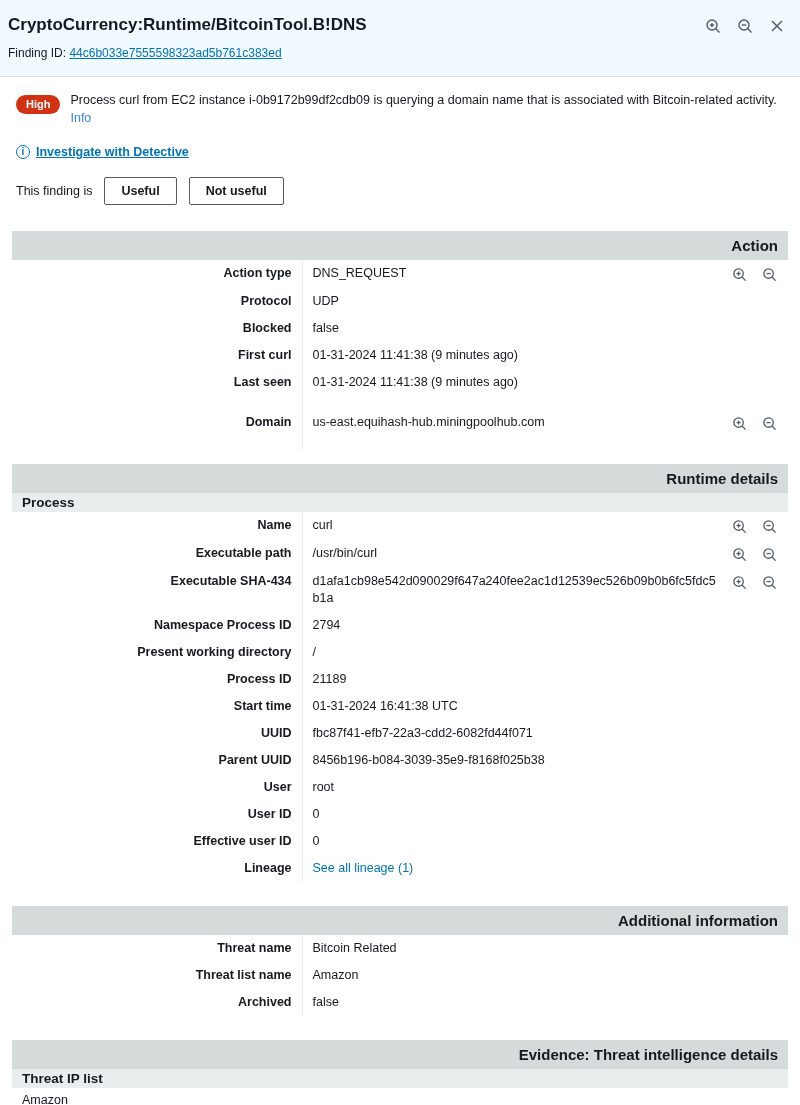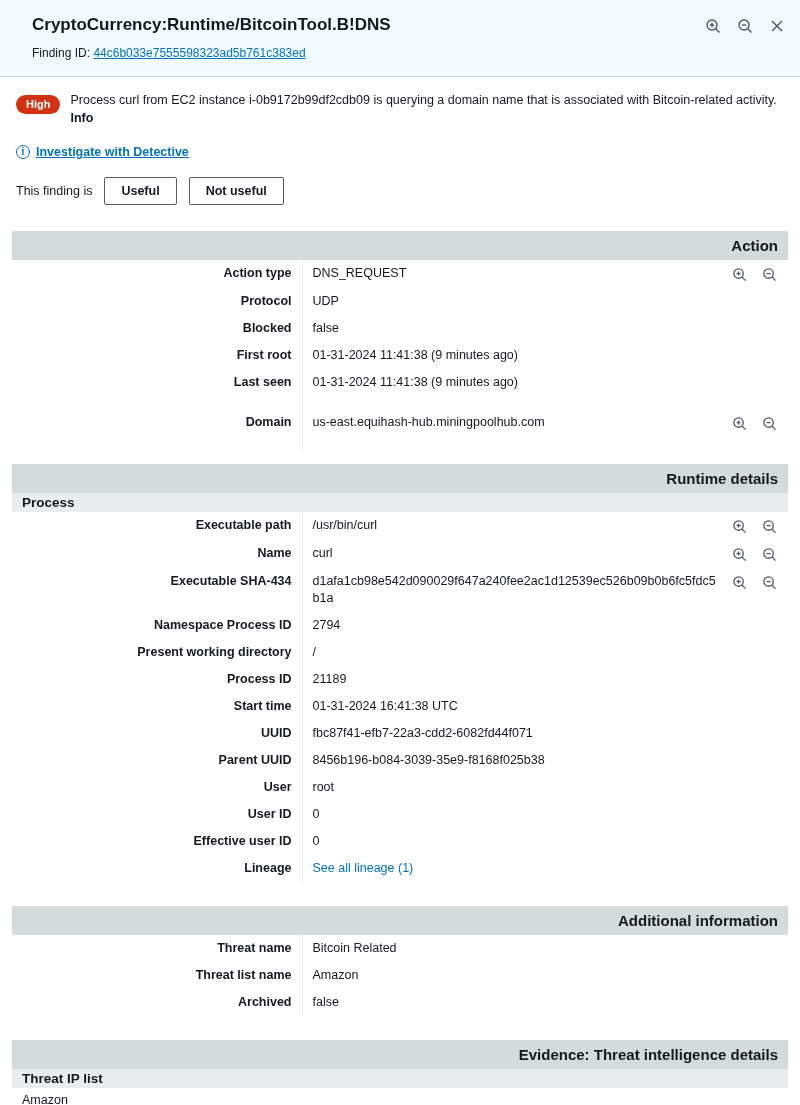--- a/index.html
+++ b/index.html
@@ -9,21 +9,21 @@
     background: #ffffff;
     font-family: "Liberation Sans", sans-serif;
     color: #16191f;
   }
   body { width: 800px; min-height: 1105px; position: relative; }
 
   
   .panel-header {
     background: #f1faff;
     border-bottom: 1px solid #d5dbdb;
-    padding: 14px 16px 16px 32px;
+    padding: 14px 16px 16px 8px;
     position: relative;
   }
   .panel-title {
     font-size: 17px;
     font-weight: bold;
     color: #16191f;
     line-height: 22px;
     margin: 0 0 10px 0;
   }
   .finding-id-row {
@@ -70,24 +70,24 @@
     border-radius: 10px;
     font-size: 11px;
     font-weight: bold;
     padding: 3px 10px 3px 10px;
     line-height: 13px;
     flex: none;
     margin-top: 4px;
   }
   .sev-text { color: #16191f; }
   .sev-text .info-link {
-    color: #0f172a;
+    color: #3b82f6;
     text-decoration: none;
     cursor: pointer;
-    font-weight: bold;
+    font-weight: normal;
   }
 
   
   .detective-row {
     padding: 6px 16px 4px 16px;
     display: flex;
     align-items: center;
     gap: 6px;
   }
   .detective-link {
@@ -276,21 +276,21 @@
         <td class="kv-key">Protocol</td>
         <td class="kv-val">UDP</td>
         <td class="kv-icons"></td>
       </tr>
       <tr class="kv-row">
         <td class="kv-key">Blocked</td>
         <td class="kv-val">false</td>
         <td class="kv-icons"></td>
       </tr>
       <tr class="kv-row">
-        <td class="kv-key">First root</td>
+        <td class="kv-key">First curl</td>
         <td class="kv-val">01-31-2024 11:41:38 (9 minutes ago)</td>
         <td class="kv-icons"></td>
       </tr>
       <tr class="kv-row">
         <td class="kv-key">Last seen</td>
         <td class="kv-val">01-31-2024 11:41:38 (9 minutes ago)</td>
         <td class="kv-icons"></td>
       </tr>
       <tr class="kv-row tall-row">
         <td class="kv-key">Domain</td>
@@ -318,43 +318,43 @@
 </div>
 
 <div class="spacer-14"></div>
 
 <div class="section">
   <div class="section-bar">Runtime details</div>
   <div class="subsection-bar">Process</div>
   <table class="kv-table">
     <tbody>
       <tr class="kv-row">
+        <td class="kv-key">Name</td>
+        <td class="kv-val">curl</td>
+        <td class="kv-icons">
+          <span class="icon-btn">
+              <svg width="15" height="15" viewBox="0 0 16 16" fill="none" stroke="currentColor" stroke-width="1.4">
+                <circle cx="7" cy="7" r="5"></circle>
+                <line x1="10.6" y1="10.6" x2="14.5" y2="14.5"></line>
+                <line x1="4.8" y1="7" x2="9.2" y2="7"></line>
+                <line x1="7" y1="4.8" x2="7" y2="9.2"></line>
+              </svg>
+            </span>
+          <span class="icon-btn">
+              <svg width="15" height="15" viewBox="0 0 16 16" fill="none" stroke="currentColor" stroke-width="1.4">
+                <circle cx="7" cy="7" r="5"></circle>
+                <line x1="10.6" y1="10.6" x2="14.5" y2="14.5"></line>
+                <line x1="4.8" y1="7" x2="9.2" y2="7"></line>
+              </svg>
+            </span>
+        </td>
+      </tr>
+      <tr class="kv-row">
         <td class="kv-key">Executable path</td>
         <td class="kv-val">/usr/bin/curl</td>
-        <td class="kv-icons">
-          <span class="icon-btn">
-              <svg width="15" height="15" viewBox="0 0 16 16" fill="none" stroke="currentColor" stroke-width="1.4">
-                <circle cx="7" cy="7" r="5"></circle>
-                <line x1="10.6" y1="10.6" x2="14.5" y2="14.5"></line>
-                <line x1="4.8" y1="7" x2="9.2" y2="7"></line>
-                <line x1="7" y1="4.8" x2="7" y2="9.2"></line>
-              </svg>
-            </span>
-          <span class="icon-btn">
-              <svg width="15" height="15" viewBox="0 0 16 16" fill="none" stroke="currentColor" stroke-width="1.4">
-                <circle cx="7" cy="7" r="5"></circle>
-                <line x1="10.6" y1="10.6" x2="14.5" y2="14.5"></line>
-                <line x1="4.8" y1="7" x2="9.2" y2="7"></line>
-              </svg>
-            </span>
-        </td>
-      </tr>
-      <tr class="kv-row">
-        <td class="kv-key">Name</td>
-        <td class="kv-val">curl</td>
         <td class="kv-icons">
           <span class="icon-btn">
               <svg width="15" height="15" viewBox="0 0 16 16" fill="none" stroke="currentColor" stroke-width="1.4">
                 <circle cx="7" cy="7" r="5"></circle>
                 <line x1="10.6" y1="10.6" x2="14.5" y2="14.5"></line>
                 <line x1="4.8" y1="7" x2="9.2" y2="7"></line>
                 <line x1="7" y1="4.8" x2="7" y2="9.2"></line>
               </svg>
             </span>
           <span class="icon-btn">

